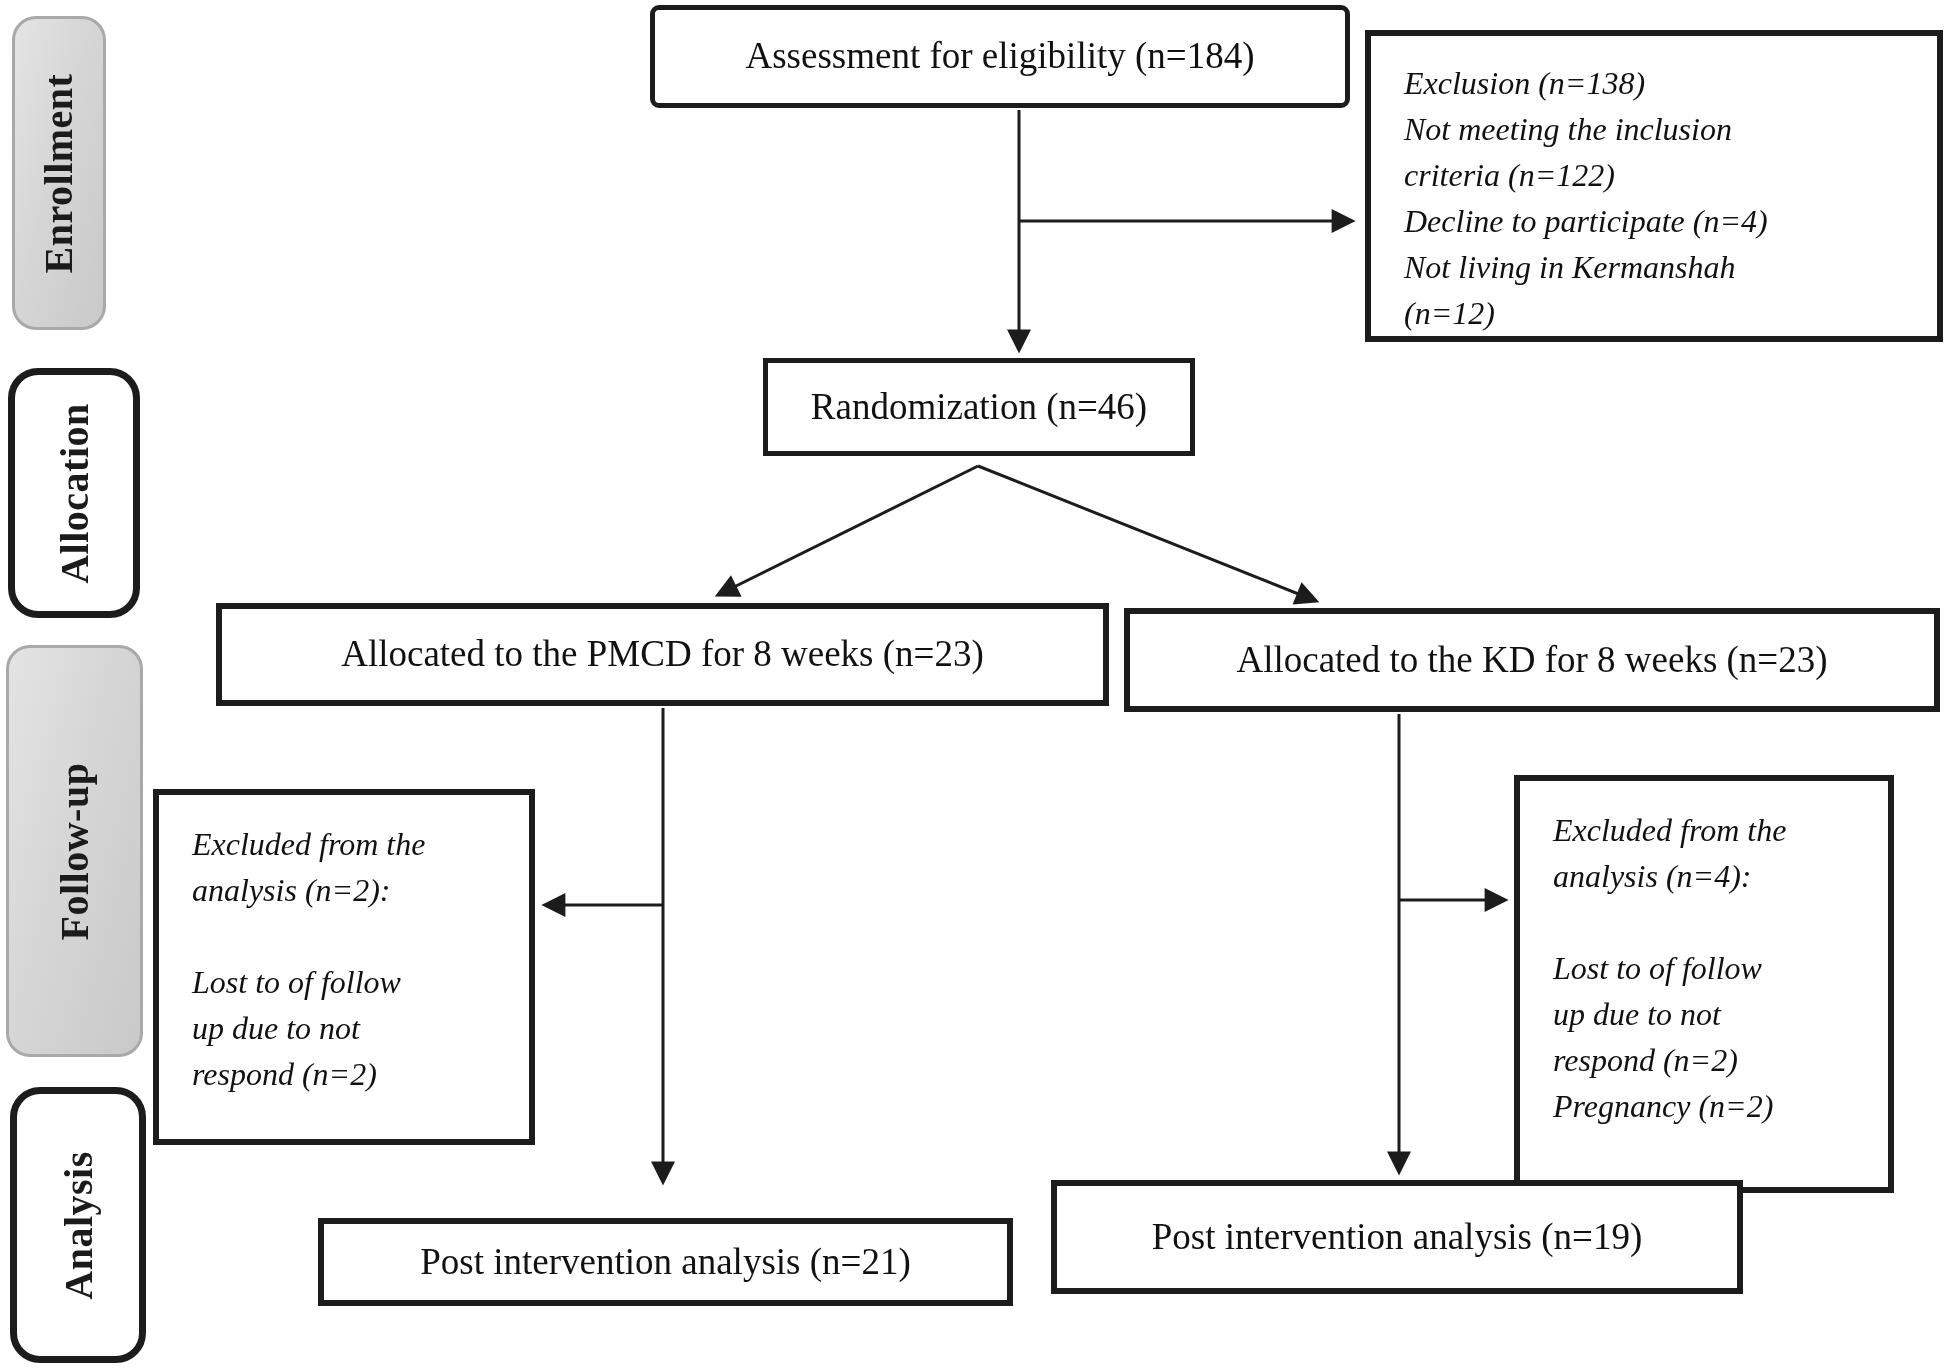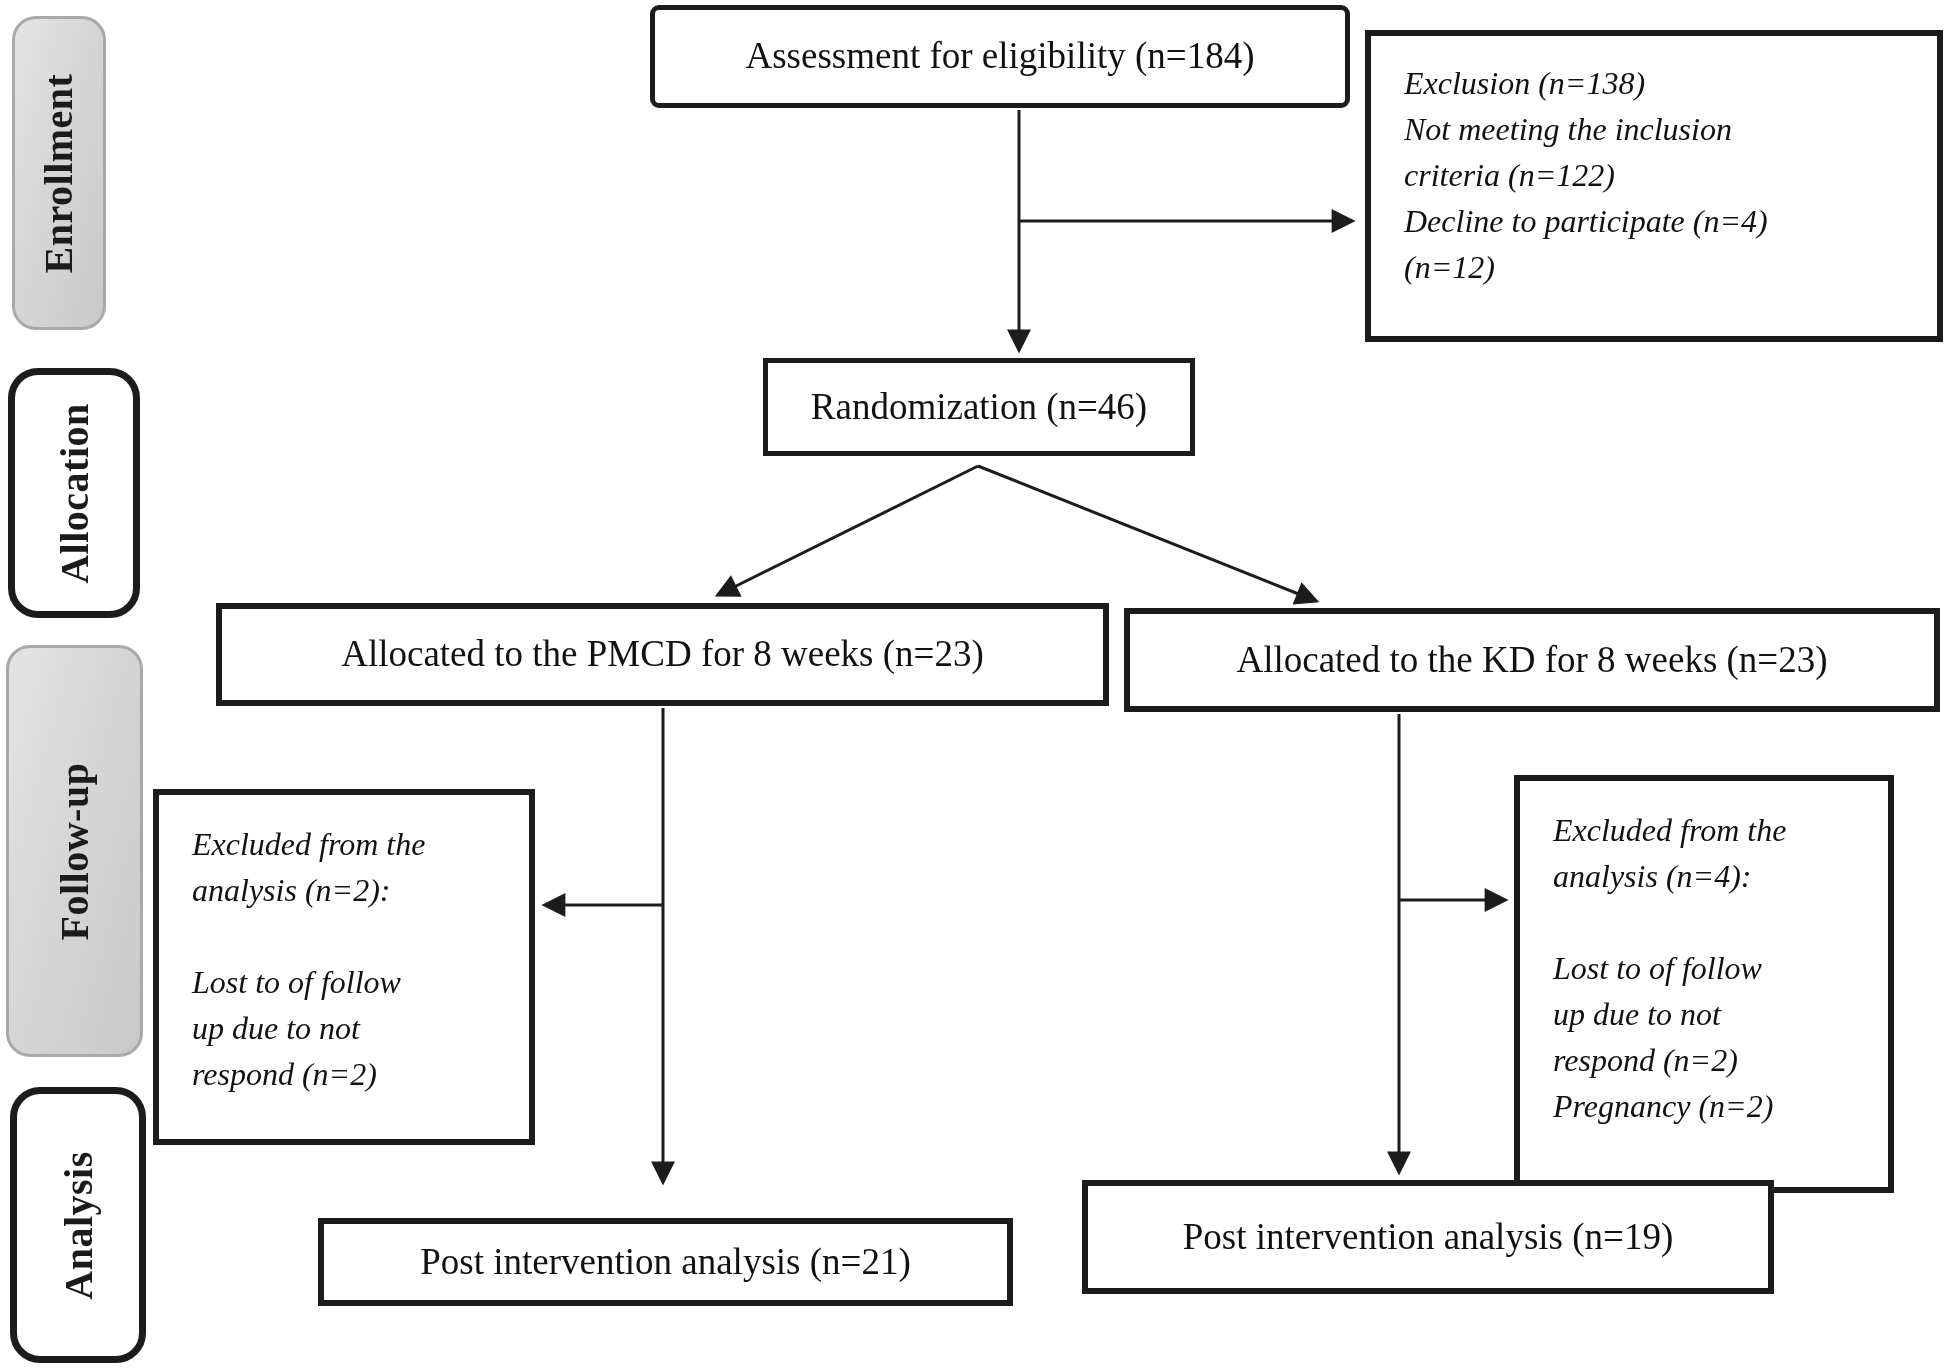--- a/index.html
+++ b/index.html
@@ -95,20 +95,21 @@
     <span>Analysis</span>
   </div>
 
   <div class="node center" style="left:650px; top:5px; width:700px; height:103px;border-radius:9px;">Assessment for eligibility (n=184)</div>
 
   <div class="node textbox pad-excl" style="left:1365px; top:30px; width:578px; height:312px;">
       <div class="tline">Exclusion (n=138)</div>
       <div class="tline">Not meeting the inclusion</div>
       <div class="tline">criteria (n=122)</div>
       <div class="tline">Decline to participate (n=4)</div>
+      <div class="tline">Not living in Kermanshah</div>
       <div class="tline">(n=12)</div>
     </div>
 
   <div class="node center" style="left:763px; top:358px; width:432px; height:98px;">Randomization (n=46)</div>
 
   <div class="node center" style="left:216px; top:603px; width:893px; height:103px; border-width:6px;">Allocated to the PMCD for 8 weeks (n=23)</div>
 
   <div class="node center" style="left:1124px; top:608px; width:816px; height:104px; border-width:6px;">Allocated to the KD for 8 weeks (n=23)</div>
 
   <div class="node textbox pad-fu" style="left:153px; top:752px; width:382px; height:356px;">
@@ -125,21 +126,21 @@
       <div class="tline">analysis (n=4):</div>
       <div class="tline">&nbsp;</div>
       <div class="tline">Lost to of follow</div>
       <div class="tline">up due to not</div>
       <div class="tline">respond (n=2)</div>
       <div class="tline">Pregnancy (n=2)</div>
     </div>
 
   <div class="node center" style="left:318px; top:1218px; width:695px; height:88px; border-width:6px;">Post intervention analysis (n=21)</div>
 
-  <div class="node center" style="left:1051px; top:1180px; width:692px; height:114px; border-width:6px;margin-left:31px;">Post intervention analysis (n=19)</div>
+  <div class="node center" style="left:1051px; top:1180px; width:692px; height:114px; border-width:6px;">Post intervention analysis (n=19)</div>
 
   <svg id="connectors" viewBox="0 0 1949 1368">
     <defs>
       <marker id="arrow" viewBox="0 0 10 10" refX="8.5" refY="5" markerWidth="9" markerHeight="8" orient="auto-start-reverse">
         <polygon points="0,0 10,5 0,10" fill="#1c1c1c"></polygon>
       </marker>
     </defs>
     <path d="M 1019 110 L 1019 350" marker-end="url(#arrow)"></path>
     <path d="M 1019 221 L 1352 221" marker-end="url(#arrow)"></path>
     <path d="M 978 466 L 718 595" marker-end="url(#arrow)"></path>

